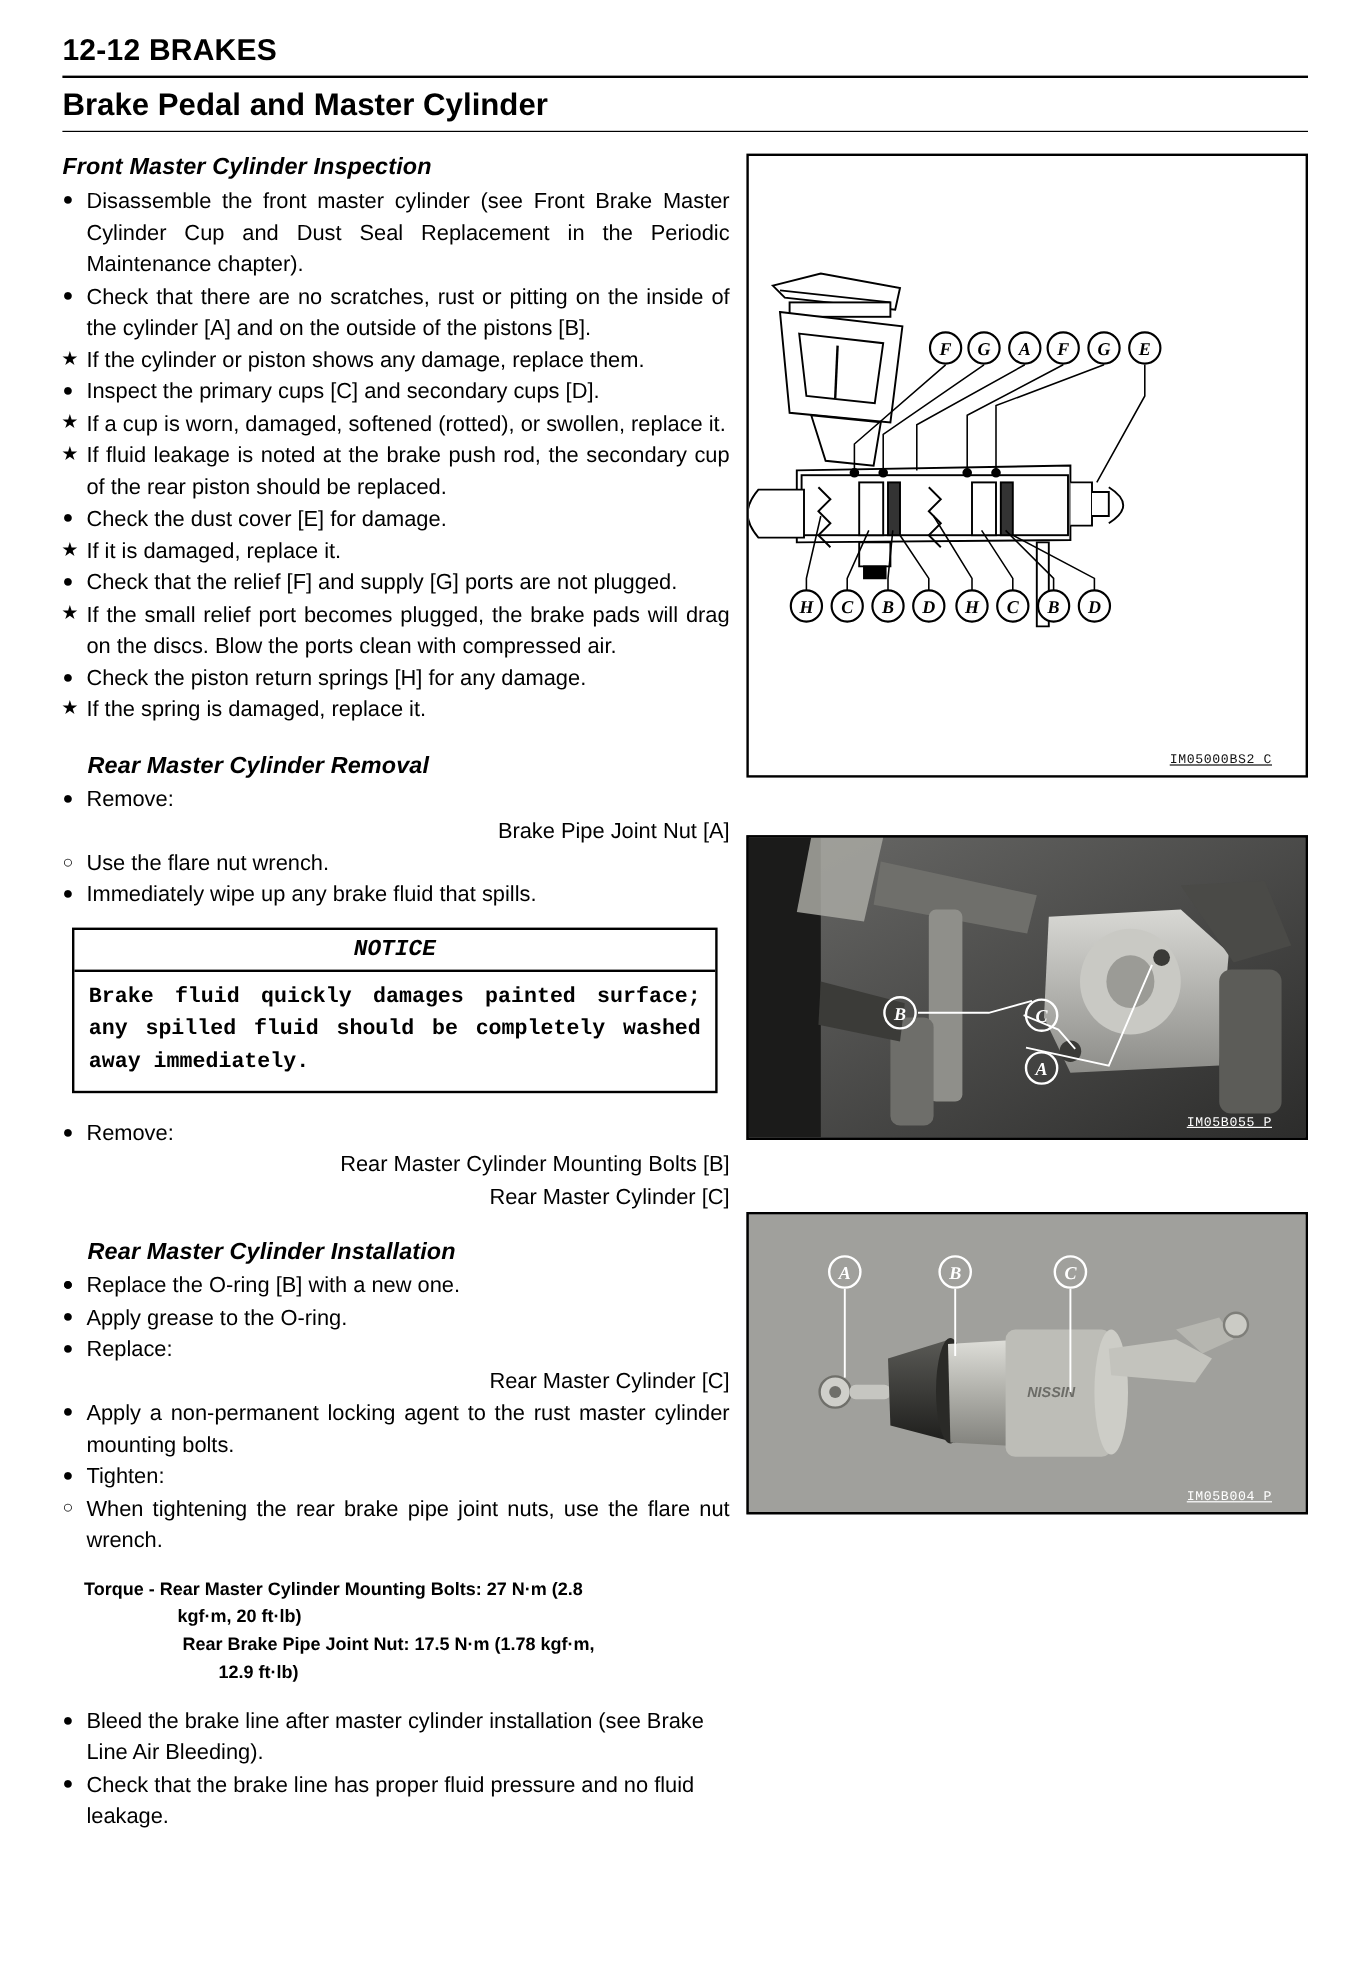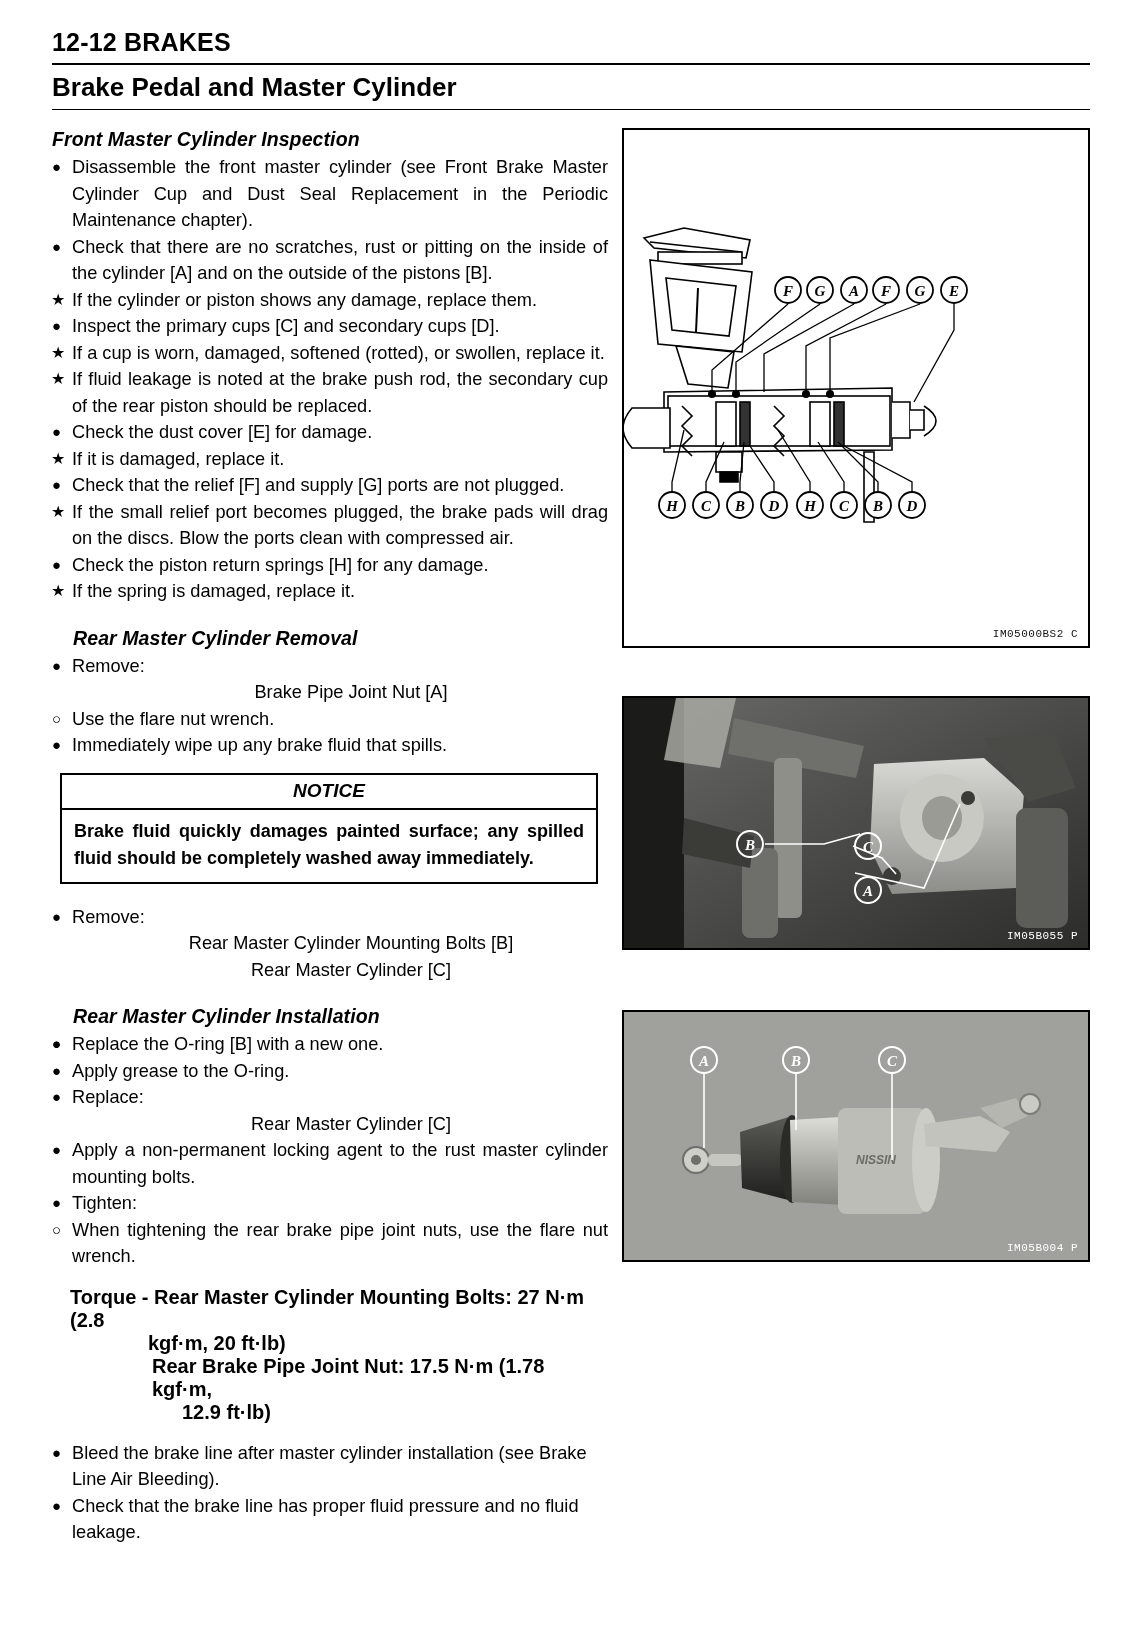--- a/index.html
+++ b/index.html
@@ -91,29 +91,30 @@
     line-height: 26.5px;
   }
   ul.list li .mk.dot { font-size: 15px; }
   ul.list li .mk.star { font-size: 16px; left: -1px; }
   ul.list li .mk.circ { font-size: 15px; }
   ul.list li.nojust { text-align: left; }
   .indent {
     font-size: 18.2px;
     line-height: 26.5px;
     padding-left: 42px;
-    text-align: center;
+    text-align: right;
   }
 
   
   .notice {
     border: 2px solid #000;
     margin: 14px 0 0 8px;
     width: 538px;
     box-sizing: border-box;
+    font-family: Liberation Mono, monospace;
   }
   .notice-head {
     text-align: center;
     font-size: 19px;
     font-weight: bold;
     font-style: italic;
     padding: 5px 0 6px 0;
     border-bottom: 2px solid #000;
   }
   .notice-body {
@@ -121,21 +122,21 @@
     font-weight: bold;
     line-height: 27px;
     padding: 8px 12px 10px 12px;
     text-align: justify;
   }
 
   
   .torque {
     margin-top: 16px;
     padding-left: 18px;
-    font-size: 20px;
+    font-size: 15px;
     font-weight: bold;
     line-height: 23px;
   }
   .torque .l2 { padding-left: 78px; }
   .torque .l3 { padding-left: 82px; }
   .torque .l4 { padding-left: 112px; }
 
   
   .figure {
     border: 2px solid #000;
@@ -143,26 +144,27 @@
     position: relative;
     box-sizing: border-box;
     overflow: hidden;
   }
   .fig1 { width: 468px; height: 520px; }
   .fig2 { width: 468px; height: 254px; margin-top: 48px; background: #4a4a4a; }
   .fig3 { width: 468px; height: 252px; margin-top: 60px; background: #9a9a98; }
 
   .fig-code {
     position: absolute;
-    right: 10px;
+    right: 28px;
     bottom: 6px;
     font-family: "Liberation Mono", monospace;
     font-size: 11px;
     letter-spacing: 0.5px;
     color: #111;
+    text-decoration: underline;
   }
   .fig2 .fig-code, .fig3 .fig-code { color: #fff; text-align: center; }
 </style>
 </head>
 <body>
 
 <div class="page">
 
   <div class="page-header">
     <div class="hdr-title">12-12 BRAKES</div>

